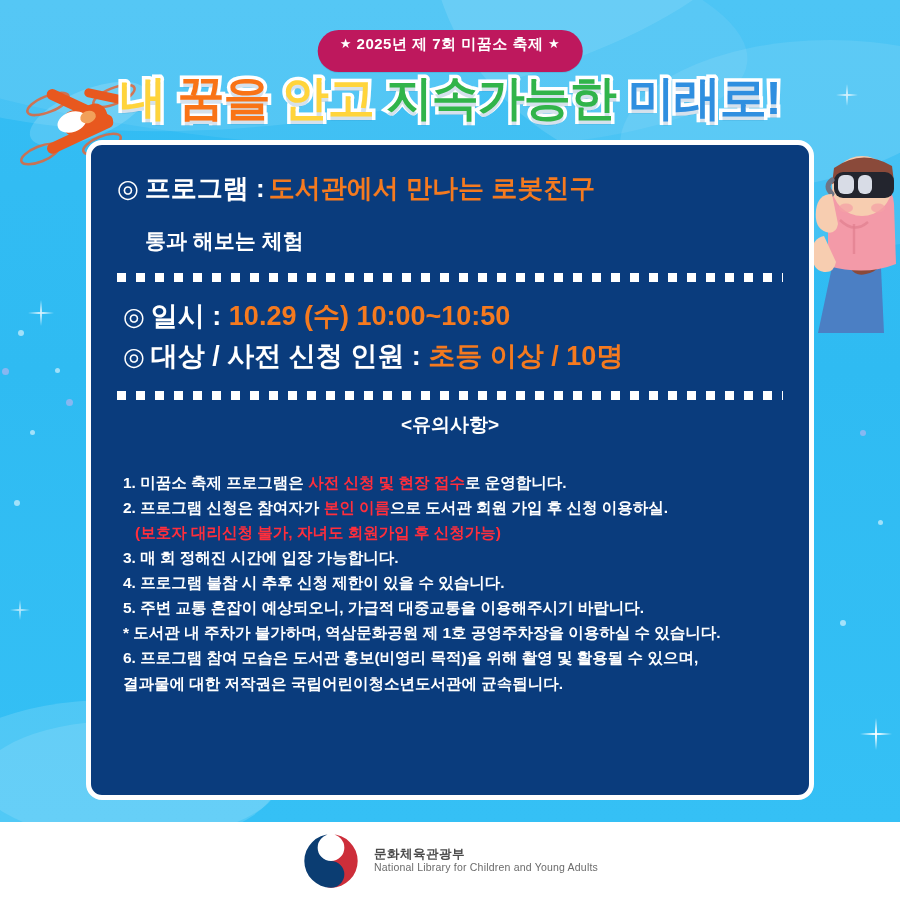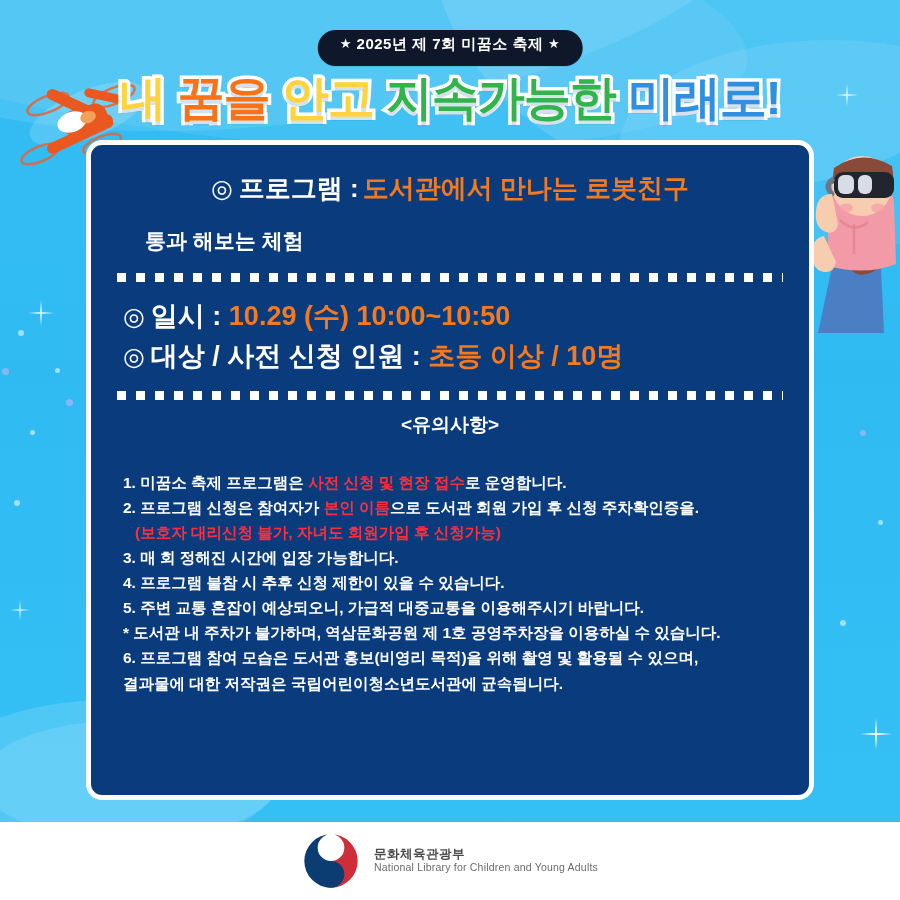--- a/index.html
+++ b/index.html
@@ -36,22 +36,22 @@
   .sparkle::before{left:50%;top:0;width:2px;height:100%;margin-left:-1px;
     -webkit-mask-image:linear-gradient(180deg,transparent,#000 40%,#000 60%,transparent);
     mask-image:linear-gradient(180deg,transparent,#000 40%,#000 60%,transparent);}
   .sparkle::after{top:50%;left:0;height:2px;width:100%;margin-top:-1px;
     -webkit-mask-image:linear-gradient(90deg,transparent,#000 40%,#000 60%,transparent);
     mask-image:linear-gradient(90deg,transparent,#000 40%,#000 60%,transparent);}
 
   
   .badge{
     position:absolute;left:50%;top:30px;transform:translateX(-50%);
-    background:#0f172a;color:#ffffff;border-radius:999px;
-    padding:5px 22px 12px 22px;white-space:nowrap;
+    background:#be185d;color:#ffffff;border-radius:999px;
+    padding:5px 22px 18px 22px;white-space:nowrap;
     font-size:15px;font-weight:700;letter-spacing:.5px;
     box-shadow:0 1px 0 rgba(0,0,0,0.08);
   }
   .badge .st{font-size:13px;vertical-align:1px;}
 
   
   .title{
     position:absolute;left:0;top:74px;width:900px;text-align:center;
     font-size:47px;font-weight:900;line-height:1;white-space:nowrap;
     letter-spacing:-1px;
@@ -74,21 +74,21 @@
 
   
   .card{
     position:absolute;left:86px;top:140px;width:728px;height:660px;
     background:#0a3c7d;border:5px solid #ffffff;border-radius:16px;
     box-sizing:border-box;overflow:hidden;
   }
   .card-inner{padding:22px 26px 0 26px;}
 
   .prog{
-    text-align:center;color:#ffffff;font-weight:900;
+    color:#ffffff;font-weight:900;
     font-size:26px;line-height:1.2;white-space:nowrap;margin-top:6px;
   }
   .prog .mark{font-size:25px;margin-right:6px;}
   .prog .val{color:#f57a1f;margin-left:4px;}
 
   .desc{
     color:#ffffff;font-weight:800;font-size:21px;line-height:1.45;
     margin-top:22px;padding-left:8px;
   }
   .desc .l2{display:block;padding-left:20px;}
@@ -228,21 +228,21 @@
         <span class="mark">◎</span><span>대상 / 사전 신청 인원 :</span>
         <span class="val">초등 이상 / 10명</span>
       </div>
 
       <div class="divider d2"></div>
 
       <div class="notice-title">&lt;유의사항&gt;</div>
 
       <div class="notices" id="notice-list">
           <div class="nline"><span>1. 미꿈소 축제 프로그램은 </span><span class="red">사전 신청 및 현장 접수</span><span>로 운영합니다.</span></div>
-          <div class="nline"><span>2. 프로그램 신청은 참여자가 </span><span class="red">본인 이름</span><span>으로 도서관 회원 가입 후 신청 주차확인증을.</span></div>
+          <div class="nline"><span>2. 프로그램 신청은 참여자가 </span><span class="red">본인 이름</span><span>으로 도서관 회원 가입 후 신청 이용하실.</span></div>
           <div class="nline ind"><span class="red">(보호자 대리신청 불가, 자녀도 회원가입 후 신청가능)</span></div>
           <div class="nline"><span>3. 매 회 정해진 시간에 입장 가능합니다.</span></div>
           <div class="nline"><span>4. 프로그램 불참 시 추후 신청 제한이 있을 수 있습니다.</span></div>
           <div class="nline"><span>5. 주변 교통 혼잡이 예상되오니, 가급적 대중교통을 이용해주시기 바랍니다.</span></div>
           <div class="nline"><span>* 도서관 내 주차가 불가하며, 역삼문화공원 제 1호 공영주차장을 이용하실 수 있습니다.</span></div>
           <div class="nline"><span>6. 프로그램 참여 모습은 도서관 홍보(비영리 목적)을 위해 촬영 및 활용될 수 있으며,</span></div>
           <div class="nline"><span>결과물에 대한 저작권은 국립어린이청소년도서관에 균속됩니다.</span></div>
         </div>
 
     </div>

